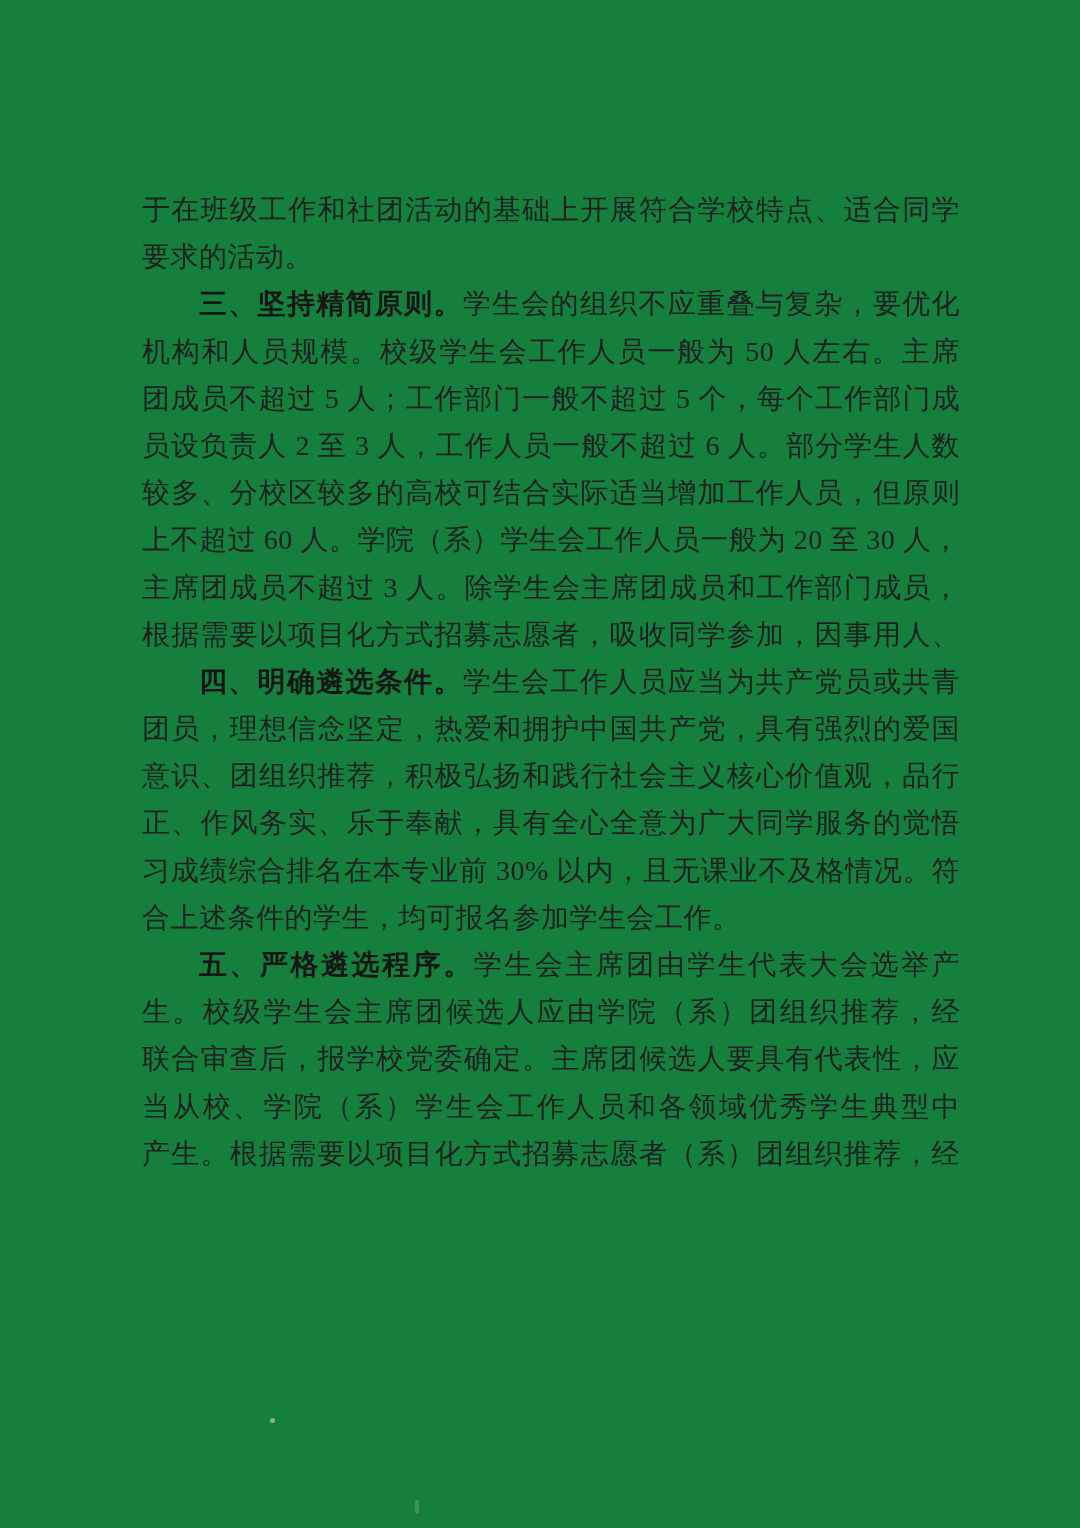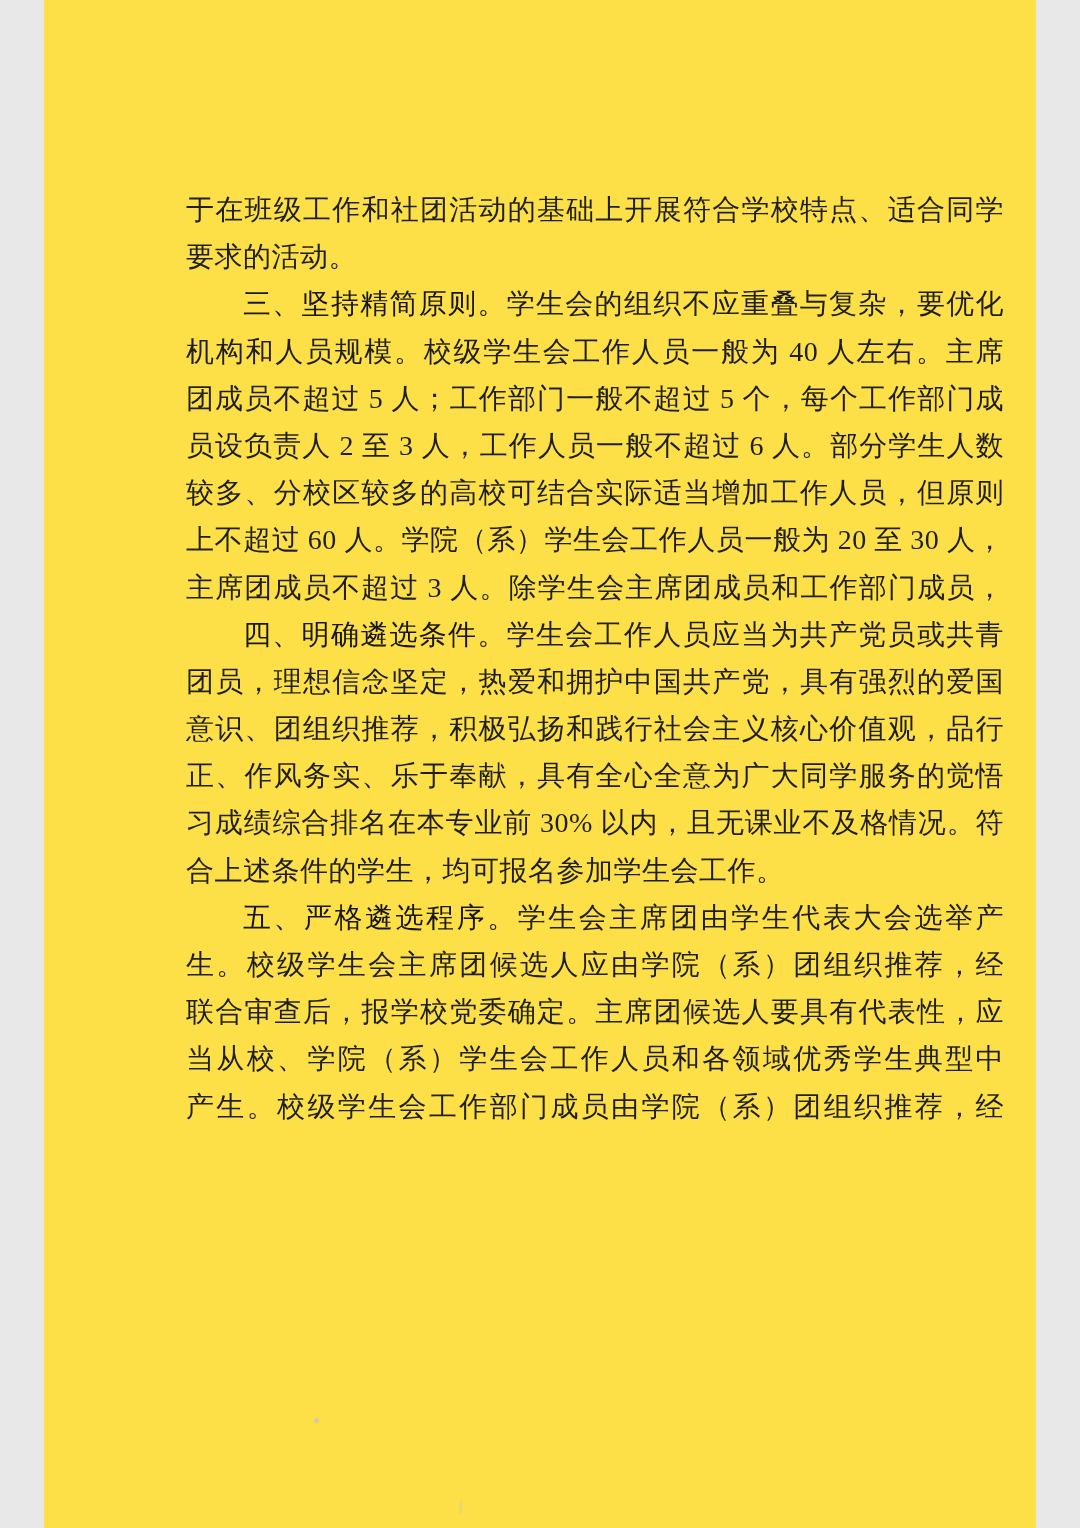--- a/index.html
+++ b/index.html
@@ -2,24 +2,24 @@
 <html lang="zh"><head>
 <meta charset="utf-8">
 <style>
   html, body {
     margin: 0;
     padding: 0;
     background: #e8e8e8;
   }
   .page {
     position: relative;
-    width: 992px;
+    width: 1080px;
     height: 1528px;
     margin: 0 auto;
-    background: #fde047;
+    background: #15803d;
     overflow: hidden;
     font-family: "Liberation Serif", "DejaVu Serif", serif;
   }
   .textblock {
     position: absolute;
     left: 142px;
     top: 186px;
     width: 818px;
   }
   .line {
@@ -33,58 +33,59 @@
     letter-spacing: 0.5px;
   }
   .line.end {
     text-align: right;
     text-align-last: left;
   }
   .line.indent {
     text-indent: 57px;
   }
   .line b {
-    font-weight: 400;
+    font-weight: 700;
     color: #161616;
   }
   .speck {
     position: absolute;
     background: #c3c3c3;
     border-radius: 50%;
   }
   .speck.s1 { left: 270px; top: 1418px; width: 5px; height: 5px; opacity: .7; }
   .speck.s2 { left: 415px; top: 1500px; width: 4px; height: 14px; opacity: .25; border-radius: 2px; }
 </style>
 </head>
 <body>
 
 <div class="page">
   <div class="textblock">
 
     <div class="line">于在班级工作和社团活动的基础上开展符合学校特点、适合同学</div>
     <div class="line end">要求的活动。</div>
 
     <div class="line indent"><b>三、坚持精简原则。</b><span>学生会的组织不应重叠与复杂，要优化</span></div>
-    <div class="line">机构和人员规模。校级学生会工作人员一般为 40 人左右。主席</div>
+    <div class="line">机构和人员规模。校级学生会工作人员一般为 50 人左右。主席</div>
     <div class="line">团成员不超过 5 人；工作部门一般不超过 5 个，每个工作部门成</div>
     <div class="line">员设负责人 2 至 3 人，工作人员一般不超过 6 人。部分学生人数</div>
     <div class="line">较多、分校区较多的高校可结合实际适当增加工作人员，但原则</div>
     <div class="line">上不超过 60 人。学院（系）学生会工作人员一般为 20 至 30 人，</div>
     <div class="line">主席团成员不超过 3 人。除学生会主席团成员和工作部门成员，</div>
+    <div class="line">根据需要以项目化方式招募志愿者，吸收同学参加，因事用人、</div>
 
     <div class="line indent"><b>四、明确遴选条件。</b><span>学生会工作人员应当为共产党员或共青</span></div>
     <div class="line">团员，理想信念坚定，热爱和拥护中国共产党，具有强烈的爱国</div>
     <div class="line">意识、团组织推荐，积极弘扬和践行社会主义核心价值观，品行端</div>
     <div class="line">正、作风务实、乐于奉献，具有全心全意为广大同学服务的觉悟</div>
     <div class="line">习成绩综合排名在本专业前 30% 以内，且无课业不及格情况。符</div>
     <div class="line end">合上述条件的学生，均可报名参加学生会工作。</div>
 
     <div class="line indent"><b>五、严格遴选程序。</b><span>学生会主席团由学生代表大会选举产</span></div>
     <div class="line">生。校级学生会主席团候选人应由学院（系）团组织推荐，经</div>
     <div class="line">联合审查后，报学校党委确定。主席团候选人要具有代表性，应</div>
     <div class="line">当从校、学院（系）学生会工作人员和各领域优秀学生典型中</div>
-    <div class="line">产生。校级学生会工作部门成员由学院（系）团组织推荐，经</div>
+    <div class="line">产生。根据需要以项目化方式招募志愿者（系）团组织推荐，经</div>
 
   </div>
 
   <div class="speck s1"></div>
   <div class="speck s2"></div>
 </div>
 
 </body></html>

